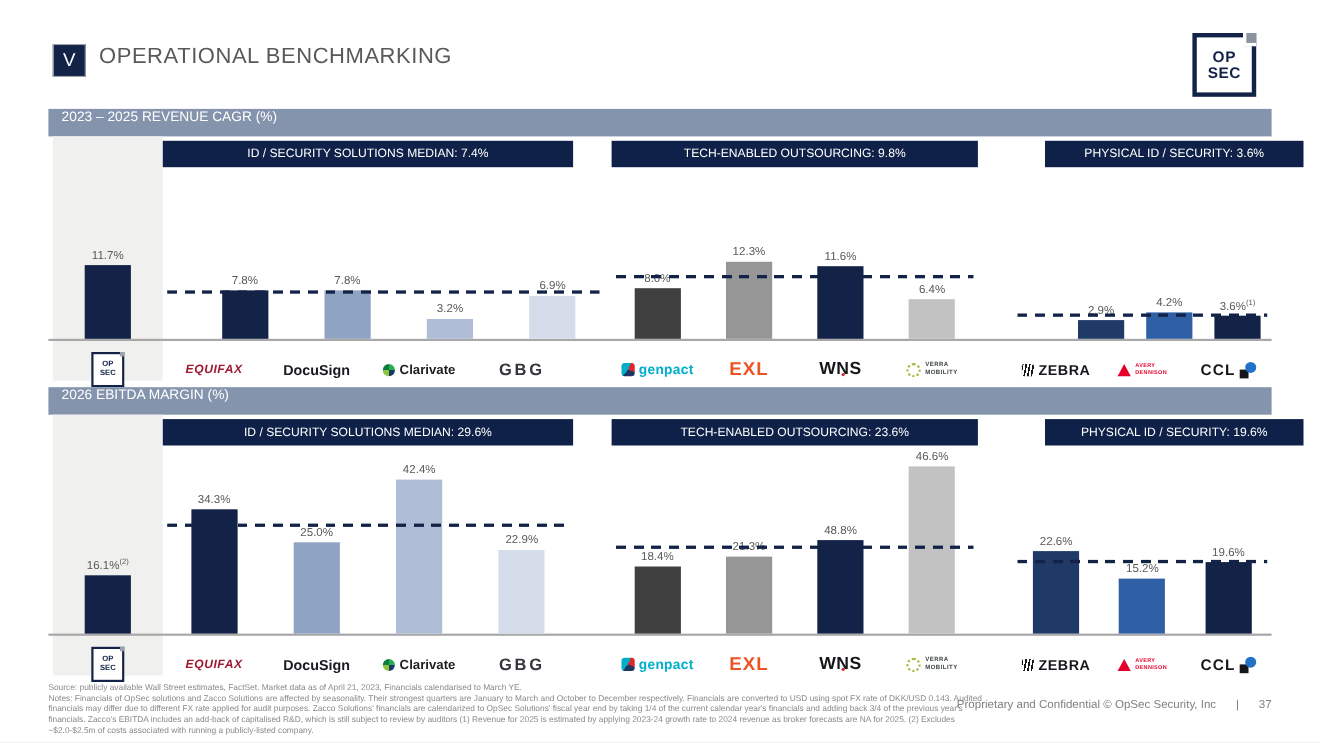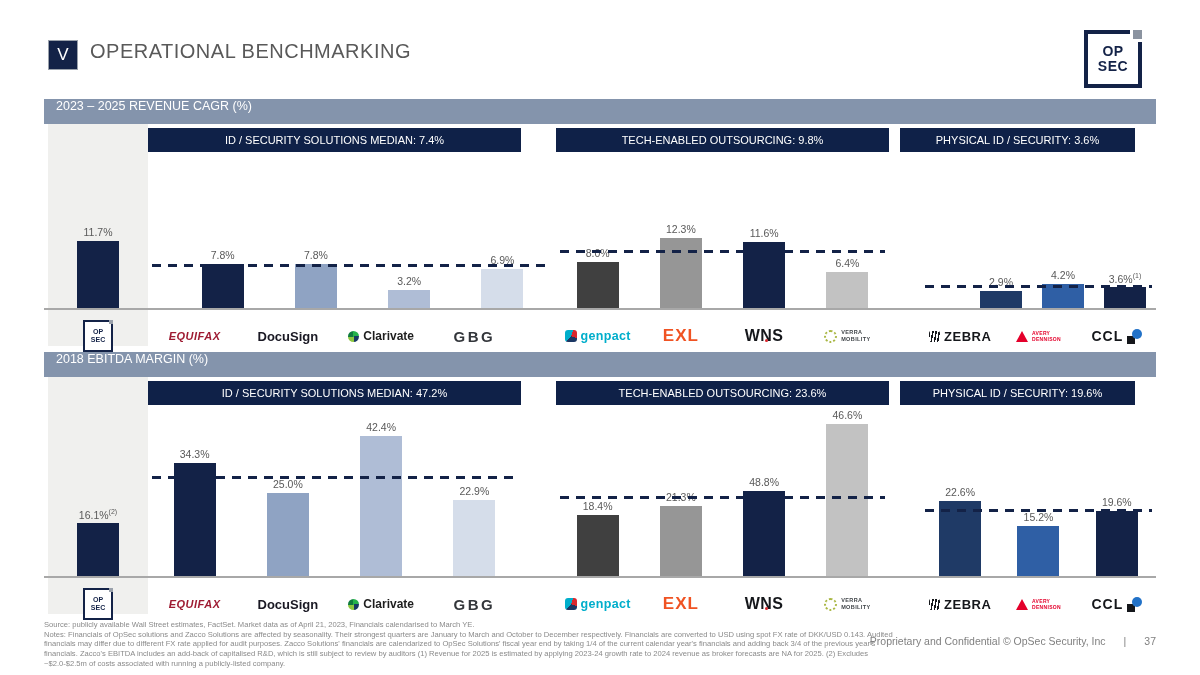--- a/index.html
+++ b/index.html
@@ -28,21 +28,21 @@
   .chart-body { position:relative; width:100%; }
   .sec0 .chart-body { height:222px; }
   .sec1 .chart-body { height:237px; }
   .opsec-col { position:absolute; left:4px; top:0; width:100px; height:100%; background:#F0F0EE; }
 
   .ghead { position:absolute; top:4px; height:24px; background:#0F2148; color:#ffffff;
            font-size:11px; display:flex; align-items:center; justify-content:center;
            white-space:nowrap; }
   .ghead.g1 { left:104px; width:373px; }
   .ghead.g2 { left:512px; width:333px; }
-  .ghead.g3 { left:856px; width:235px; }
+  .ghead.g3 { left:906px; width:235px; }
 
   .plot { position:absolute; left:0; right:0; border-bottom:2px solid #A8A8A8; }
   .plot.p0 { top:32px; height:152px; }
   .plot.p1 { top:32px; height:167px; }
   .group { position:absolute; top:0; bottom:0; display:flex; justify-content:space-around;
            align-items:flex-end; }
   .barwrap { display:flex; flex-direction:column; align-items:center; justify-content:flex-end;
              width:62px; height:100%; }
   .bar { width:42px; }
   .bar-label { font-size:10.5px; color:#595959; margin-bottom:3px; white-space:nowrap; }
@@ -267,25 +267,25 @@
                 </span>
               </div>
             </div>
           </div>
         </div>
     </div>
   </div>
 
   <div class="section sec1">
     <div class="section-bar">
-      <span>2018 EBITDA MARGIN (%)</span>
+      <span>2026 EBITDA MARGIN (%)</span>
     </div>
     <div class="chart-body">
       <div class="opsec-col"></div>
-      <div class="ghead g1">ID / SECURITY SOLUTIONS MEDIAN: 47.2%</div>
+      <div class="ghead g1">ID / SECURITY SOLUTIONS MEDIAN: 29.6%</div>
       <div class="ghead g2">TECH-ENABLED OUTSOURCING: 23.6%</div>
       <div class="ghead g3">PHYSICAL ID / SECURITY: 19.6%</div>
       <div class="plot p1">
           <div class="group" style="left: 4px; width: 100px;">
             <div class="barwrap">
               <div class="bar-label">16.1%<sup>(2)</sup></div>
               <div class="bar" style="height: 53px; background: rgb(19, 34, 71);"></div>
             </div>
           </div>
           <div class="group" style="left: 104px; width: 373px;">

